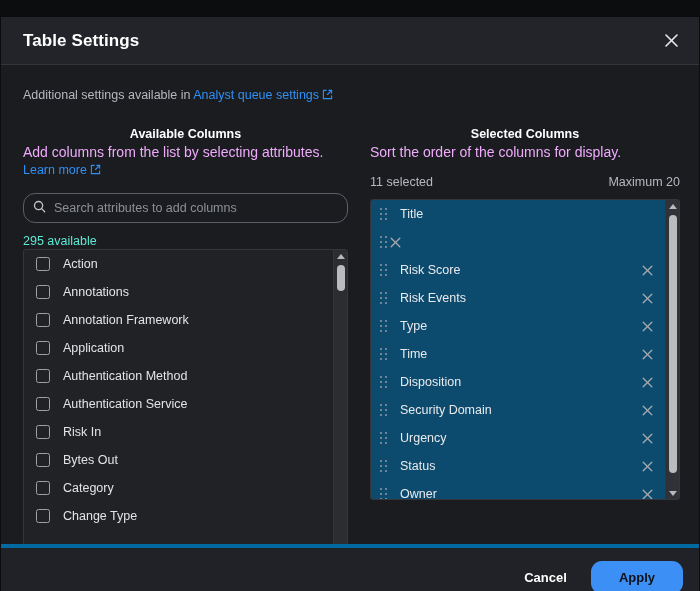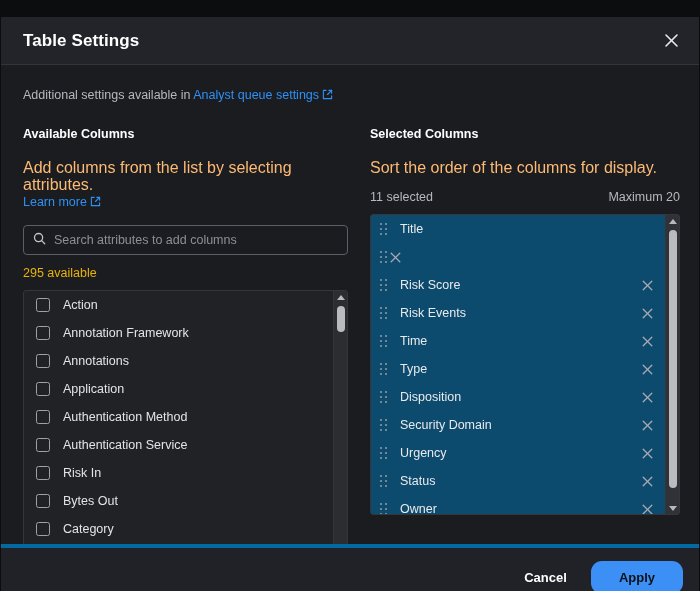--- a/index.html
+++ b/index.html
@@ -86,63 +86,63 @@
     gap: 0;
   }
   .col-left  { width: 325px; flex: 0 0 325px; }
   .col-right { width: 310px; flex: 0 0 310px; margin-left: 22px; }
 
   .col-head {
     font-size: 12.5px;
     font-weight: bold;
     color: #ffffff;
     line-height: 16px;
+    text-align: center;
   }
   .col-sub {
-    font-size: 16px;
-    color: #fdba74;
+    font-size: 14px;
+    color: #f0abfc;
     line-height: 17px;
-    margin-top: 17px;
+    margin-top: 2px;
   }
   .learn-row { margin-top: 1px; font-size: 12.5px; line-height: 17px; }
 
   
   .search-wrap {
     margin-top: 13px;
     height: 30px;
     border: 1px solid #5c6066;
-    border-radius: 4px;
+    border-radius: 12px;
     background: #1a1c20;
     display: flex;
     align-items: center;
     padding: 0 9px;
   }
   .search-wrap svg { flex: 0 0 auto; color: #c3c5c9; }
   .search-input {
     flex: 1 1 auto;
     background: transparent;
     border: 0;
     outline: 0;
     margin-left: 8px;
     font-family: "Liberation Sans", sans-serif;
     font-size: 12.5px;
     color: #e5e6e8;
   }
   .search-input::placeholder { color: #8c9096; }
 
   .count-line {
     font-size: 12.5px;
-    color: #eab308;
+    color: #5eead4;
     margin-top: 11px;
     line-height: 15px;
   }
 
   
   .avail-panel {
-    margin-top: 9px;
     height: 297px;
     background: #212226;
     border: 1px solid #34363c;
     border-radius: 3px;
     position: relative;
     overflow: hidden;
     padding-left: 38px;
   }
   .avail-scroll {
     position: absolute;
@@ -343,25 +343,25 @@
         <div class="count-line">295 available</div>
 
         <div class="avail-panel">
           <div class="avail-scroll" id="avail-scroll">
               <div class="avail-item">
                 <span class="cb"></span>
                 <span class="avail-label">Action</span>
               </div>
               <div class="avail-item">
                 <span class="cb"></span>
+                <span class="avail-label">Annotations</span>
+              </div>
+              <div class="avail-item">
+                <span class="cb"></span>
                 <span class="avail-label">Annotation Framework</span>
-              </div>
-              <div class="avail-item">
-                <span class="cb"></span>
-                <span class="avail-label">Annotations</span>
               </div>
               <div class="avail-item">
                 <span class="cb"></span>
                 <span class="avail-label">Application</span>
               </div>
               <div class="avail-item">
                 <span class="cb"></span>
                 <span class="avail-label">Authentication Method</span>
               </div>
               <div class="avail-item">
@@ -475,38 +475,38 @@
               </div>
               <div class="sel-item">
                 <span class="grip">
                   <i></i>
                   <i></i>
                   <i></i>
                   <i></i>
                   <i></i>
                   <i></i>
                 </span>
+                <span class="sel-label">Type</span>
+                <span class="rm-btn">
+                  <svg width="11" height="11" viewBox="0 0 11 11" fill="none" stroke="currentColor" stroke-width="1.3" stroke-linecap="round">
+                    <line x1="1.2" y1="1.2" x2="9.8" y2="9.8"></line>
+                    <line x1="9.8" y1="1.2" x2="1.2" y2="9.8"></line>
+                  </svg>
+                </span>
+              </div>
+              <div class="sel-item">
+                <span class="grip">
+                  <i></i>
+                  <i></i>
+                  <i></i>
+                  <i></i>
+                  <i></i>
+                  <i></i>
+                </span>
                 <span class="sel-label">Time</span>
-                <span class="rm-btn">
-                  <svg width="11" height="11" viewBox="0 0 11 11" fill="none" stroke="currentColor" stroke-width="1.3" stroke-linecap="round">
-                    <line x1="1.2" y1="1.2" x2="9.8" y2="9.8"></line>
-                    <line x1="9.8" y1="1.2" x2="1.2" y2="9.8"></line>
-                  </svg>
-                </span>
-              </div>
-              <div class="sel-item">
-                <span class="grip">
-                  <i></i>
-                  <i></i>
-                  <i></i>
-                  <i></i>
-                  <i></i>
-                  <i></i>
-                </span>
-                <span class="sel-label">Type</span>
                 <span class="rm-btn">
                   <svg width="11" height="11" viewBox="0 0 11 11" fill="none" stroke="currentColor" stroke-width="1.3" stroke-linecap="round">
                     <line x1="1.2" y1="1.2" x2="9.8" y2="9.8"></line>
                     <line x1="9.8" y1="1.2" x2="1.2" y2="9.8"></line>
                   </svg>
                 </span>
               </div>
               <div class="sel-item">
                 <span class="grip">
                   <i></i>

